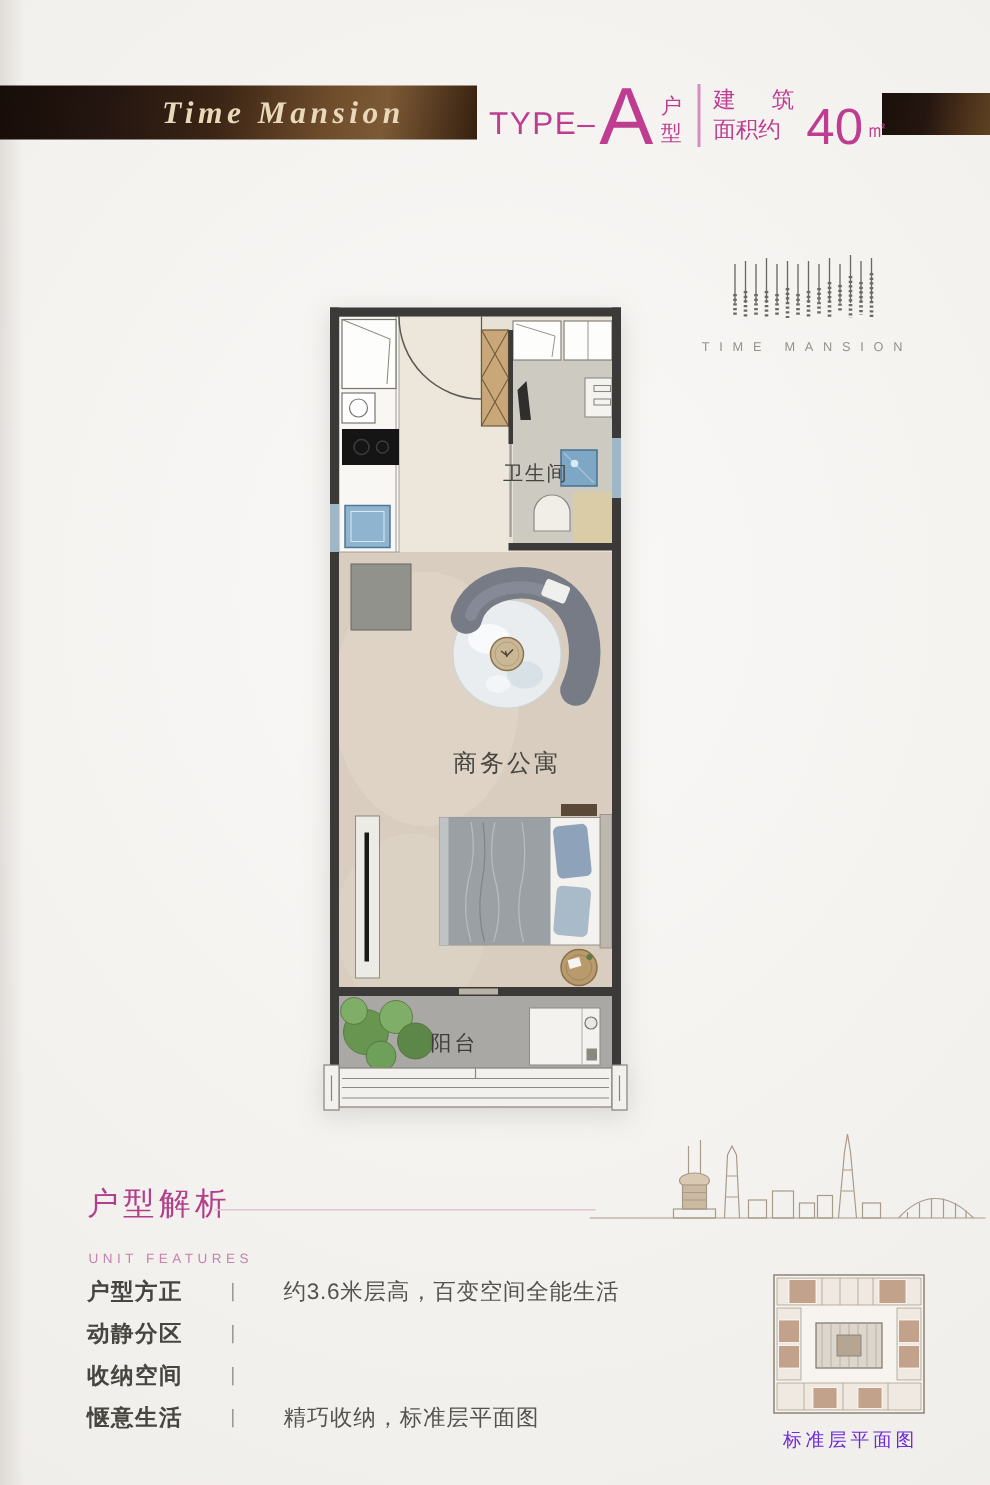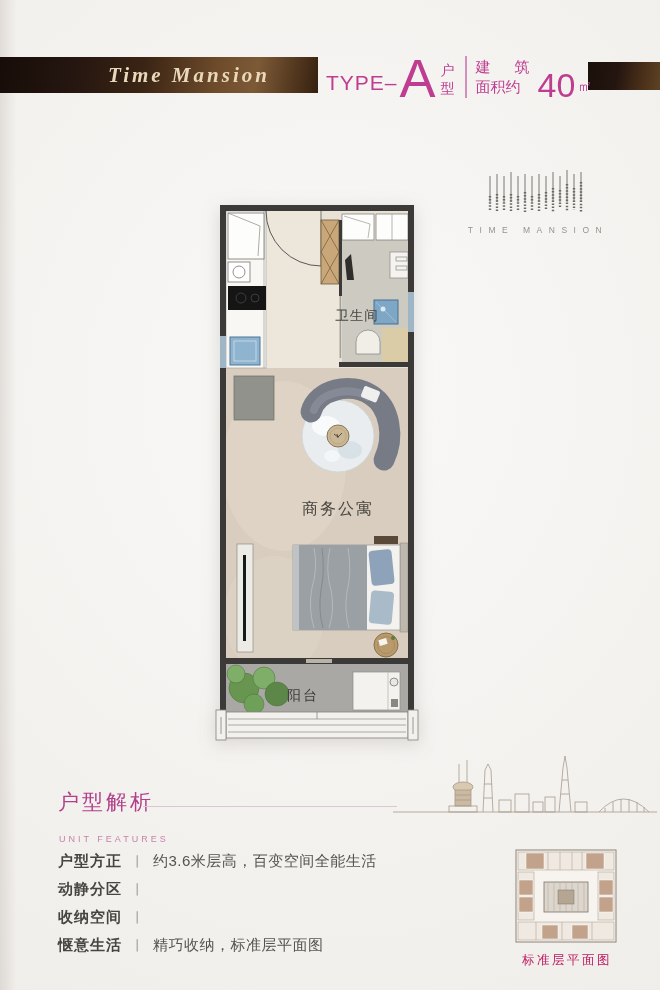--- a/index.html
+++ b/index.html
@@ -38,29 +38,29 @@
   .brand-cn{font-size:20px;letter-spacing:5px;color:#4b4b47;margin-top:5px;}
   .brand-en{font-size:8.5px;letter-spacing:6.5px;color:#96928c;margin-top:5px;}
   
   .plan{position:absolute;left:214px;top:196px;width:214px;height:552px;
     filter:drop-shadow(0 4px 9px rgba(80,70,60,.18));text-align:center;}
   
   .feat-title{position:absolute;left:58px;top:788px;font-size:21px;letter-spacing:3px;color:#b23f8a;}
   .feat-line{position:absolute;left:143px;top:806px;width:254px;height:1px;background:#dcc6d3;}
   .feat-en{position:absolute;left:59px;top:816px;font-size:9px;letter-spacing:3px;color:#c583ab;margin-top:18px;}
   .feat-list{position:absolute;left:58px;top:852px;font-size:15px;color:#55534e;}
-  .feat-row{display:flex;align-items:baseline;margin-bottom:9px;white-space:nowrap;}
+  .feat-row{display:flex;align-items:baseline;margin-bottom:9px;white-space:nowrap;gap:18px;}
   .feat-label{font-weight:700;color:#474540;letter-spacing:1px;}
   .feat-div{color:#9a988f;margin:0 9px;font-size:13px;}
   .feat-desc{letter-spacing:.5px;}
   
   .skyline{position:absolute;left:393px;top:750px;}
   .plate{position:absolute;left:502px;top:848px;}
   .plate-caption{position:absolute;left:492px;top:952px;width:150px;text-align:center;
-    font-size:12.5px;letter-spacing:2.5px;color:#be185d;}
+    font-size:12.5px;letter-spacing:2.5px;color:#6d28d9;}
   svg text{font-family:"Liberation Sans", sans-serif;}
 </style>
 </head>
 <body>
 
 <div class="shade"></div>
 
 <div class="ribbon-left">
   <span>Time Mansion</span>
 </div>

